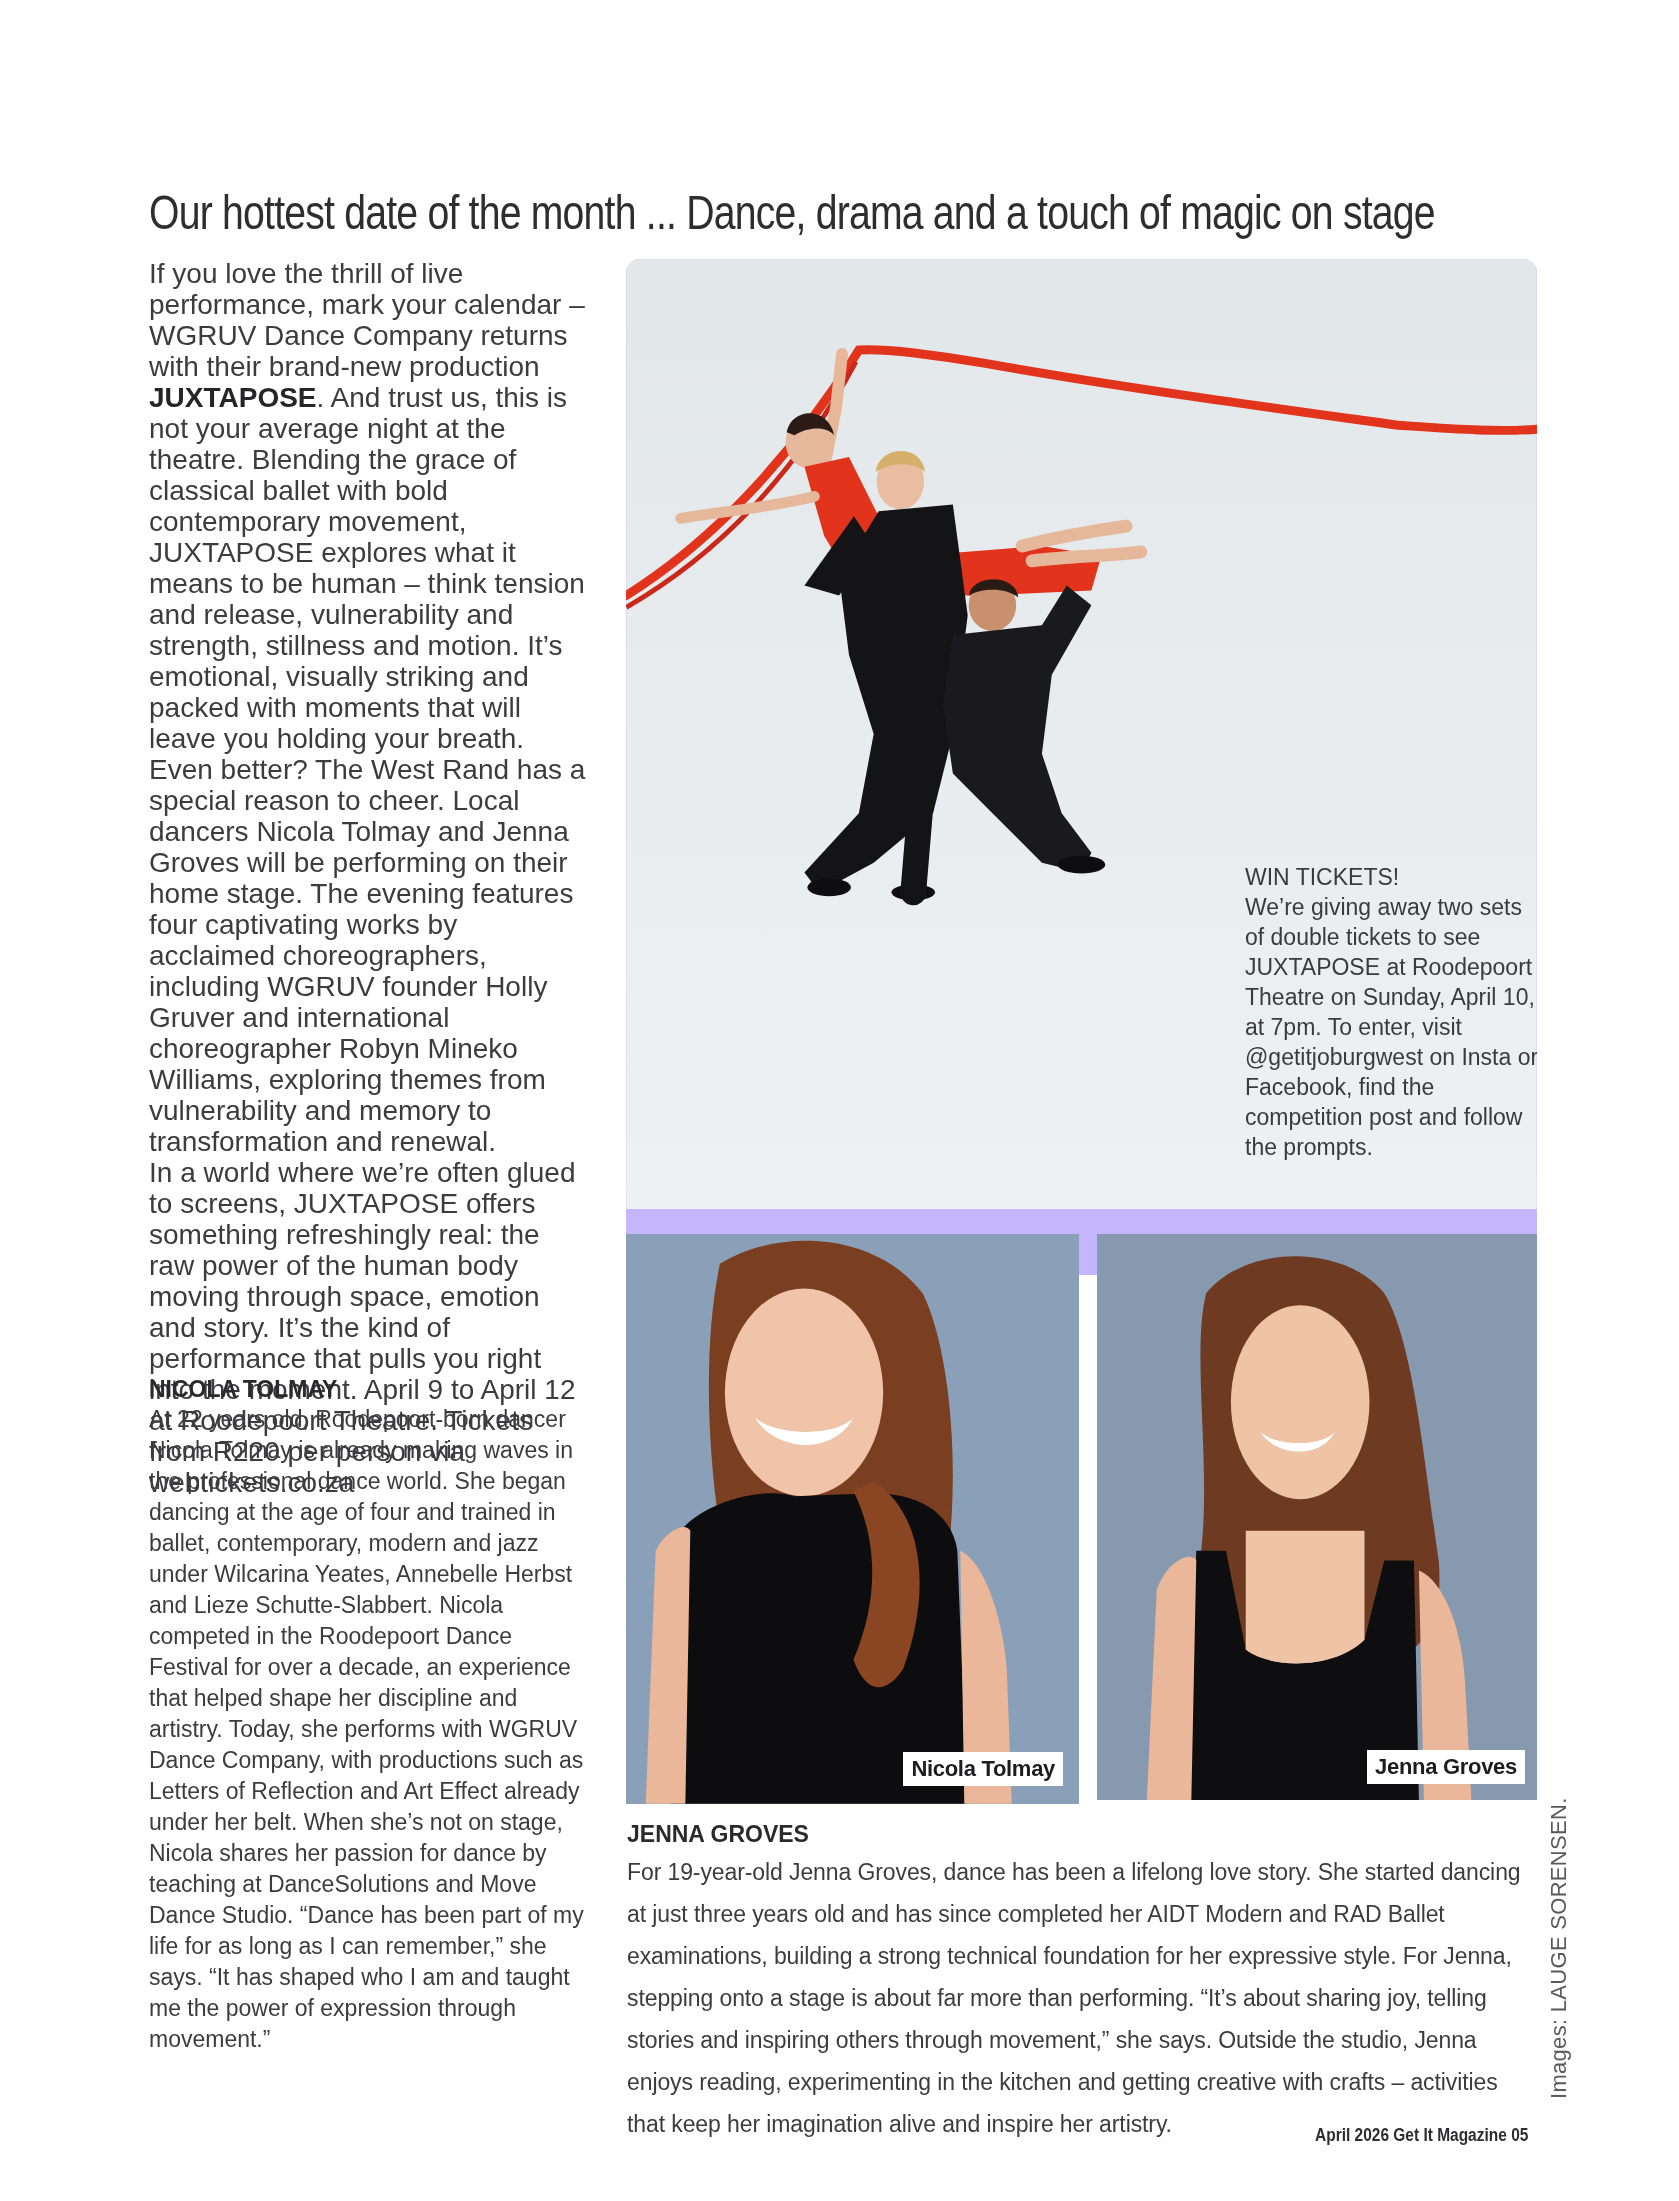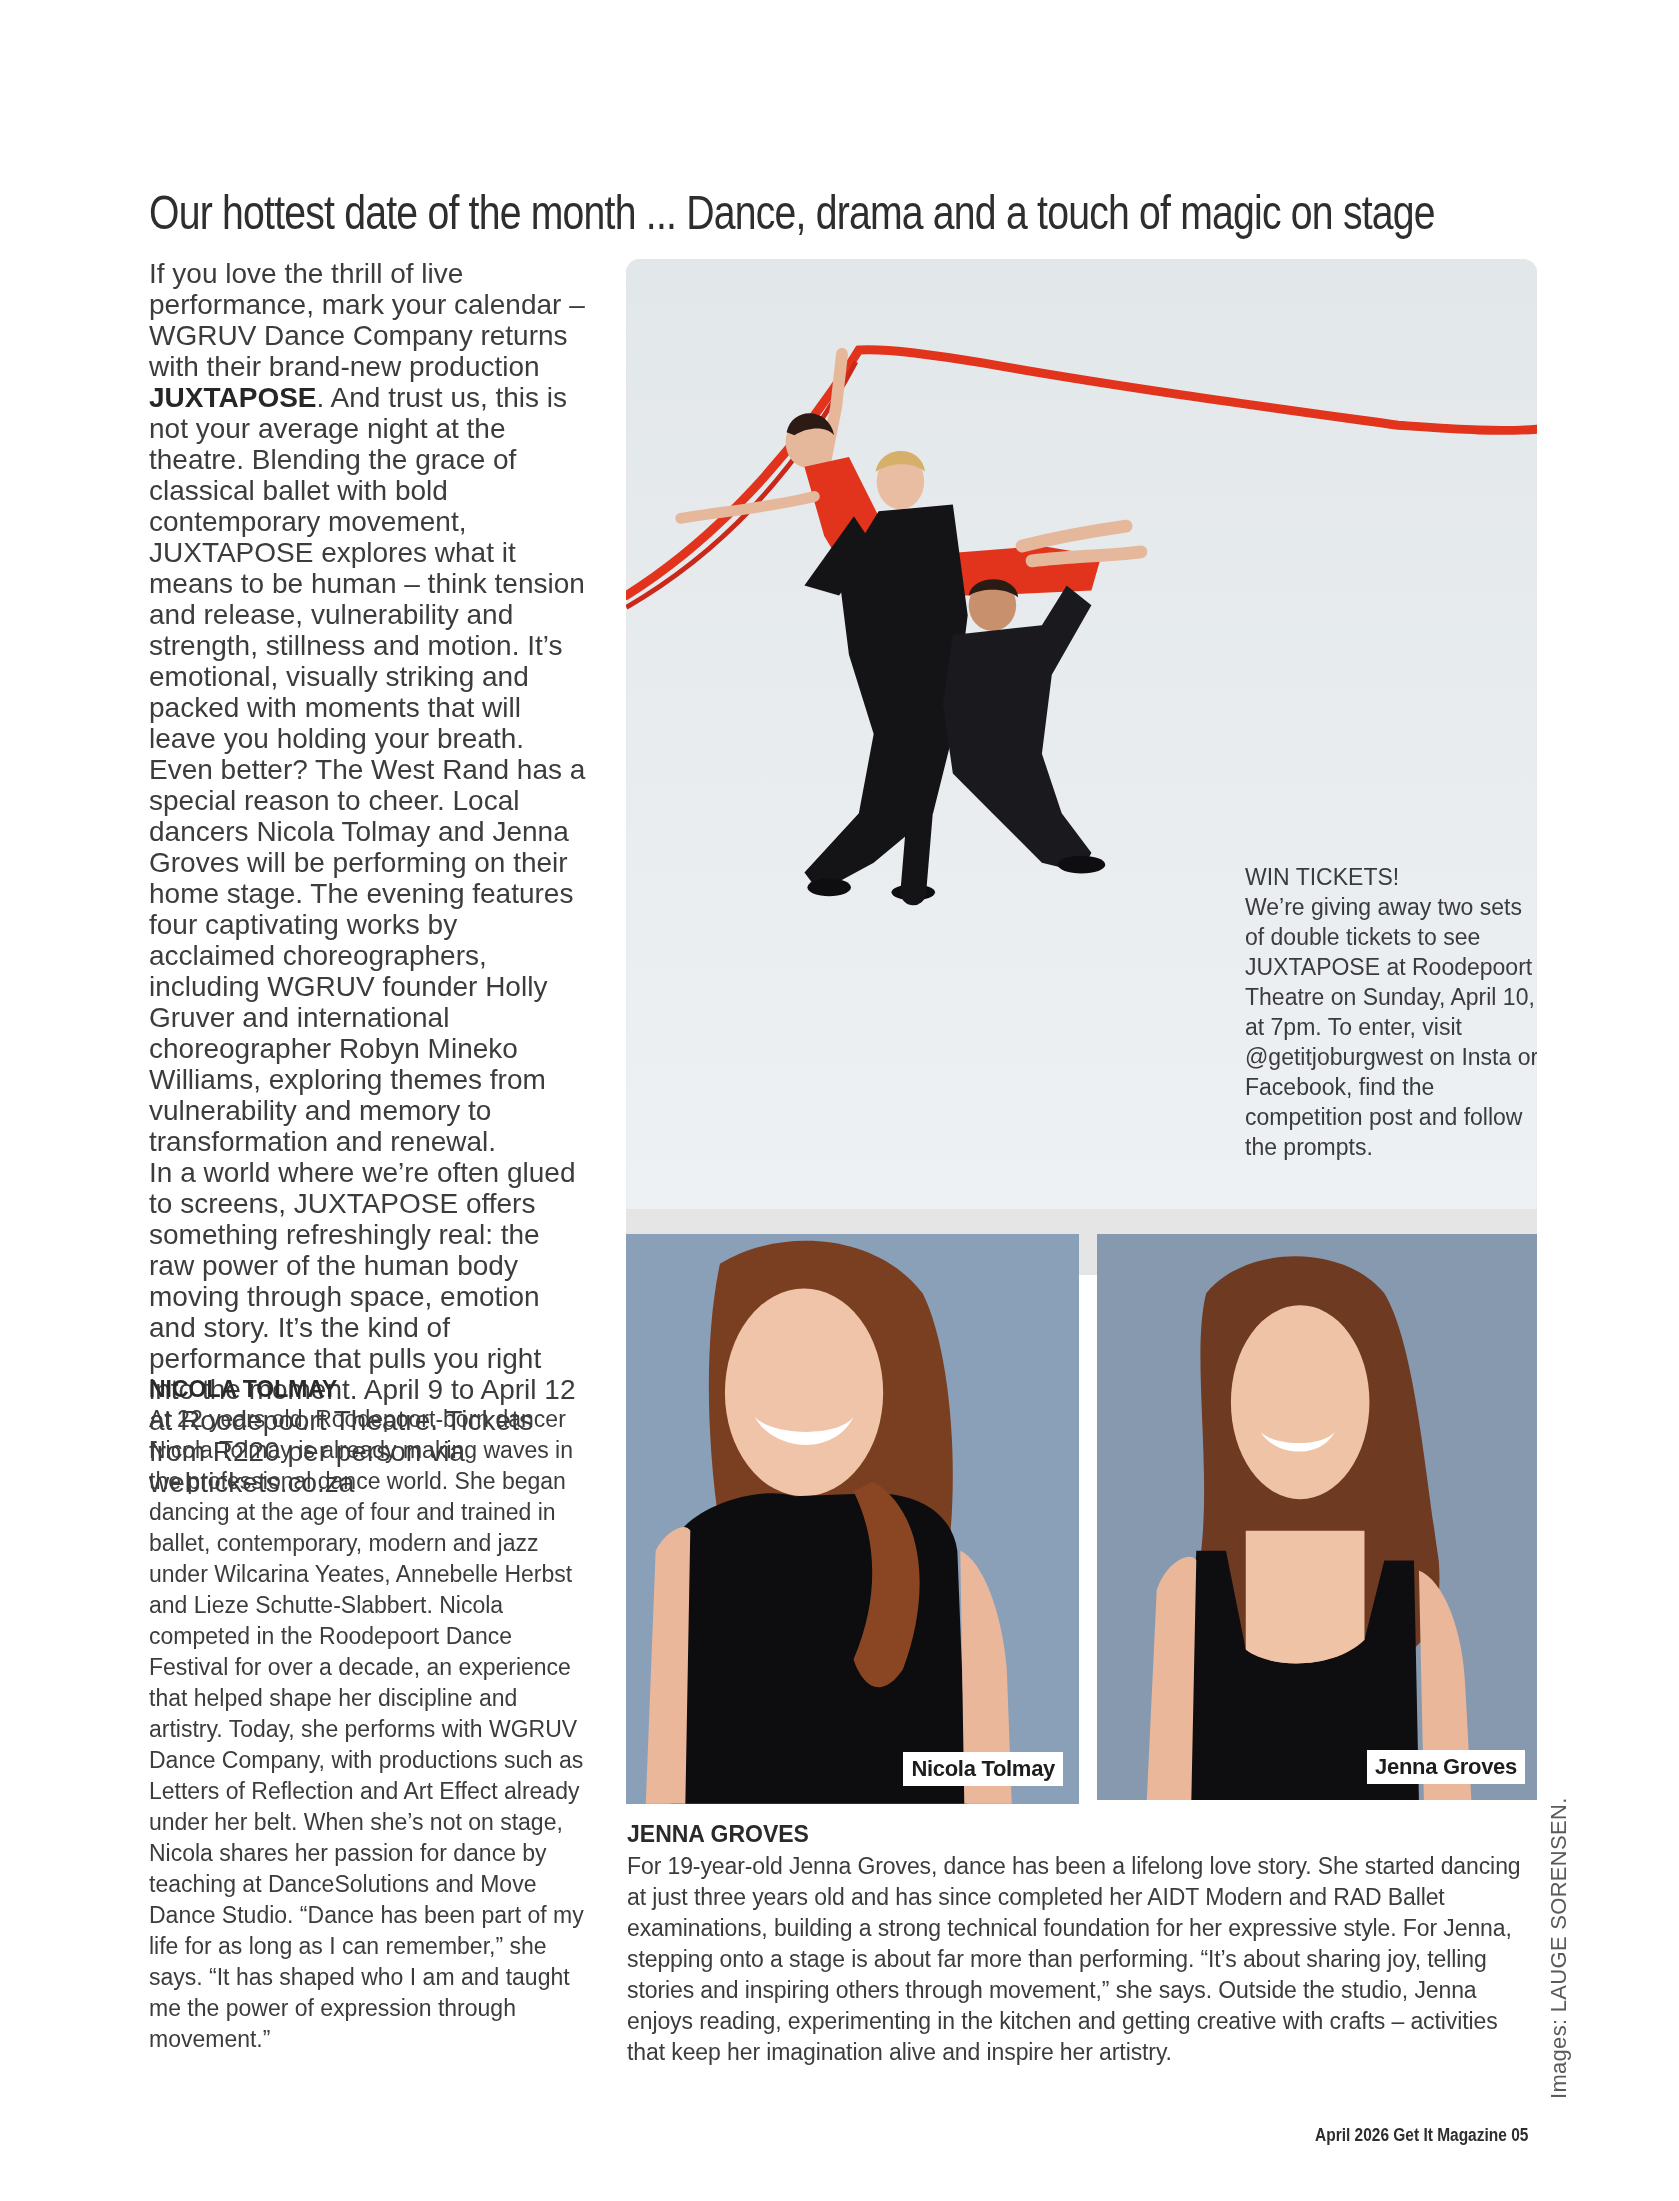--- a/index.html
+++ b/index.html
@@ -7,34 +7,34 @@
          font-family:"Liberation Sans", sans-serif; color:#3a3a3c; }
   .headline { position:absolute; left:149px; top:184px; width:1247px; font-family:"Liberation Sans Narrow","Liberation Sans", sans-serif;
               font-size:49px; font-weight:300; color:#2e2e30; letter-spacing:-1px; white-space:nowrap;
               transform:scaleX(0.80); transform-origin:left top; }
   .col-left { position:absolute; left:149px; top:258px; width:441px; font-size:28px; line-height:31px; color:#3c3c3e; }
   .col-left p { margin:0; }
   .col-left b { color:#262628; font-weight:700; }
   .bio-nicola { position:absolute; left:149px; top:1374px; width:441px; font-size:23px; line-height:31px; color:#3c3c3e; }
   .bio-heading { font-weight:700; color:#2a2a2c; font-size:23px; line-height:30px; margin:0; }
   .bio-nicola p { margin:0; }
-  .hero { position:absolute; left:626px; top:259px; width:911px; height:1016px; background:#e5e5e5; overflow:hidden;border-radius:14px; }
+  .hero { position:absolute; left:626px; top:259px; width:911px; height:1016px; background:#c4b5fd; overflow:hidden;border-radius:14px; }
   .hero svg { position:absolute; left:0; top:0; }
   .win { position:absolute; left:1244px; top:862px; width:297px; font-size:23px; line-height:30px; color:#3b3b3d; }
   .win p { margin:0; }
   .portrait { position:absolute; overflow:hidden; }
   .portrait.nicola { left:626px; top:1234px; width:453px; height:570px; background:#8aa0b8; }
   .portrait.jenna { left:1097px; top:1234px; width:440px; height:566px; background:#8799ae; }
   .caption { position:absolute; background:#ffffff; color:#1d1d1f; font-weight:700; font-size:22px;
              padding:4px 8px 4px 8px; line-height:26px; letter-spacing:-0.3px; }
   .portrait.nicola .caption { right:16px; bottom:18px; }
   .portrait.jenna .caption { right:12px; bottom:16px; }
   .bio-jenna { position:absolute; left:627px; top:1819px; width:901px; }
   .bio-jenna .bio-heading { font-size:23px; }
-  .bio-jenna p.body { margin:2px 0 0 0; font-size:23px; line-height:31px; color:#3c3c3e; letter-spacing:-0.1px; }
+  .bio-jenna p.body { margin:2px 0 0 0; font-size:23px; line-height:42px; color:#3c3c3e; letter-spacing:-0.1px; }
   .credit { position:absolute; left:1546px; top:2099px; transform:rotate(-90deg); transform-origin:left top;
             font-size:22px; color:#5a5a5c; white-space:nowrap; letter-spacing:0.3px; }
   .footer { position:absolute; left:1315px; top:2125px; font-size:18px; font-weight:700; color:#2e2e30; white-space:nowrap;
             transform:scaleX(0.86); transform-origin:left top; }
 </style>
 </head>
 <body>
 
 <div class="headline">Our hottest date of the month ... Dance, drama and a touch of magic on stage</div>
 

